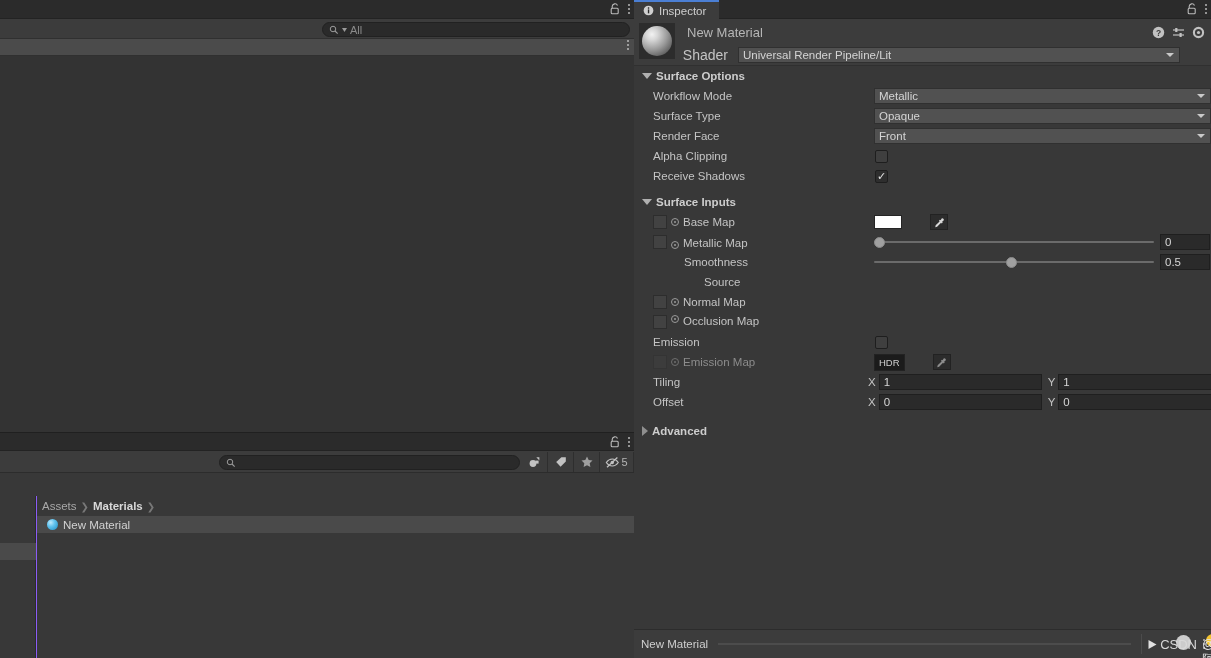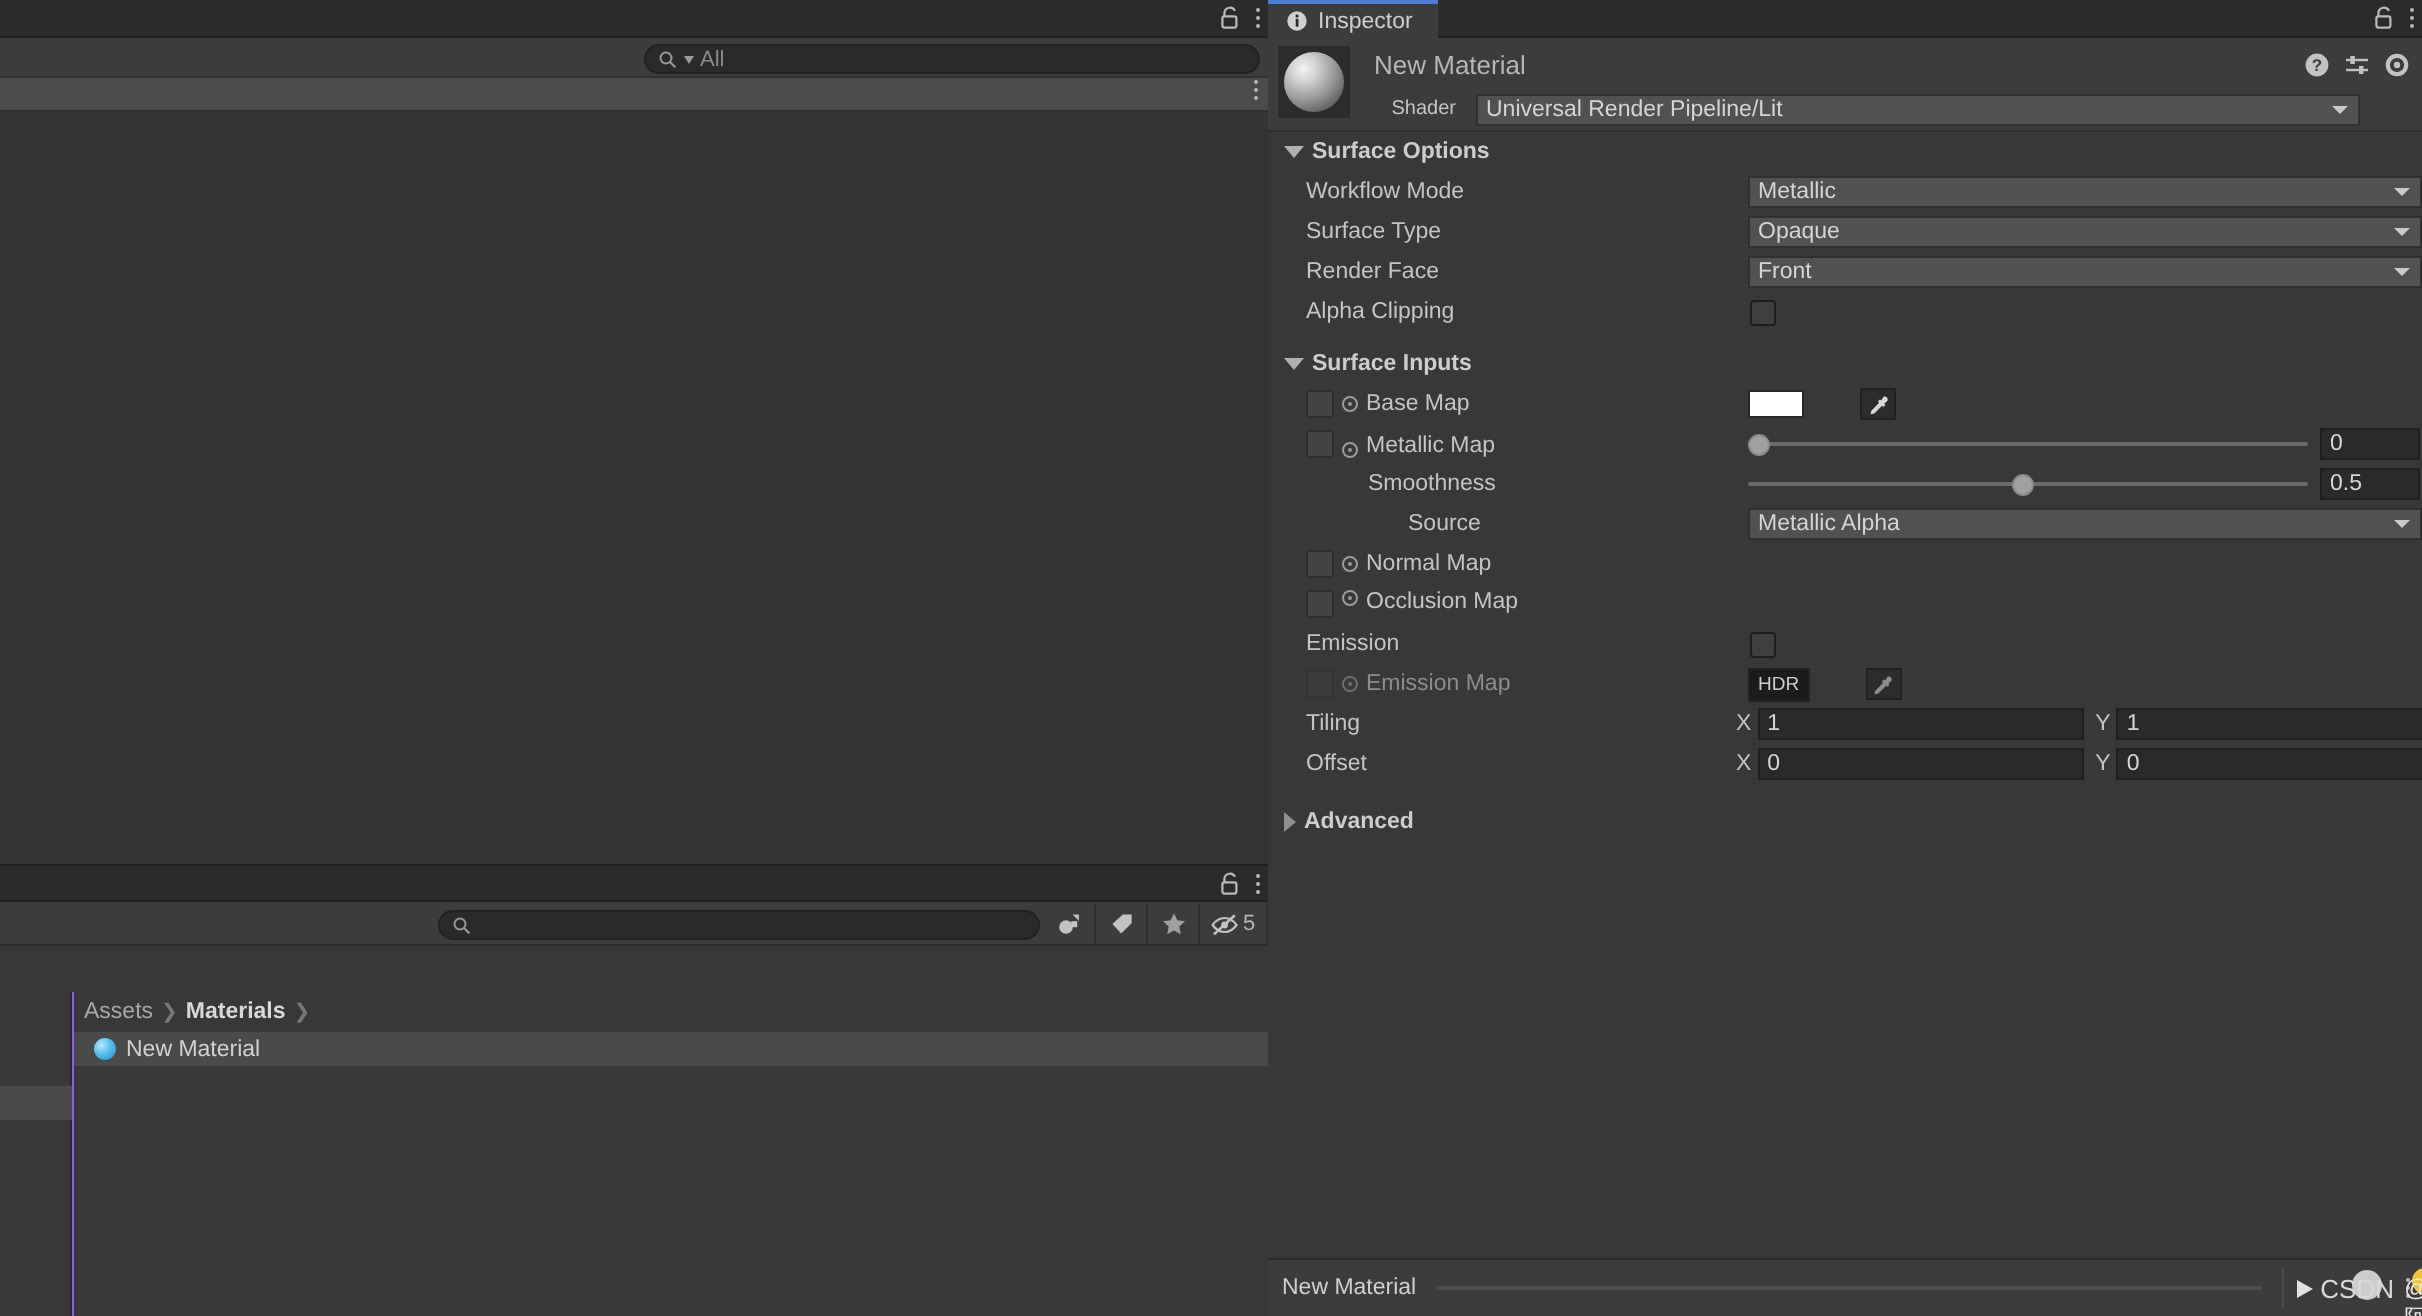--- a/index.html
+++ b/index.html
@@ -108,21 +108,21 @@
     position: absolute; left: 5px; top: 4px; width: 36px; height: 36px;
     background: #2c2c2c;
   }
   .mat-preview .sphere {
     position: absolute; left: 3px; top: 3px; width: 30px; height: 30px; border-radius: 50%;
     background: radial-gradient(circle at 33% 28%, #f2f2f2 0%, #d6d6d6 20%, #9a9a9a 52%, #5a5a5a 82%, #3c3c3c 100%);
   }
   .mat-title { position: absolute; left: 53px; top: 6px; font-size: 13px; color: #b6b6b6; }
   .header-icons { position: absolute; right: 6px; top: 6px; display: flex; gap: 7px; align-items: center; }
   .shader-row { position: absolute; left: 0; top: 26px; width: 577px; height: 19px; display: flex; align-items: center; }
-  .shader-label { width: 104px; text-align: right; padding-right: 10px; color: #c4c4c4; font-size: 10px; }
+  .shader-label { width: 104px; text-align: right; padding-right: 10px; color: #c4c4c4; font-size: 14px; }
   .dropdown {
     background: #515151; border: 1px solid #303030; height: 16px;
     display: flex; align-items: center; padding: 0 4px; position: relative;
     color: #d4d4d4; font-size: 11.5px; cursor: pointer;
   }
   .dropdown .arrow {
     position: absolute; right: 5px; top: 50%; transform: translateY(-50%);
     width: 0; height: 0; border-left: 4px solid transparent; border-right: 4px solid transparent;
     border-top: 4px solid #c9c9c9;
   }
@@ -406,20 +406,28 @@
         </div>
       </div>
 
       <div class="prow">
         <span class="plabel lbl-l1">Alpha Clipping</span>
         <div class="ctrl" style="left:241px;">
           <div class="chkbox"></div>
         </div>
       </div>
 
+      <div class="prow">
+        <span class="plabel lbl-l1">Receive Shadows</span>
+        <div class="ctrl" style="left:241px;">
+          <div class="chkbox checked">
+            <span class="tick">✓</span>
+          </div>
+        </div>
+      </div>
 
       <div class="foldout" style="margin-top:6px;">
         <span class="tri-down"></span>
         <span class="ftitle">Surface Inputs</span>
       </div>
 
       <div class="prow">
         <div style="display:flex;align-items:center;gap:4px;padding-left:19px;">
           <div class="texslot"></div>
           <span class="minicircle"></span>
@@ -462,26 +470,20 @@
             <div class="knob" style="left:132px;"></div>
           </div>
           <div class="numfield" style="width:50px;">
             <span>0.5</span>
           </div>
         </div>
       </div>
 
       <div class="prow">
         <span class="plabel lbl-l3">Source</span>
-        <div class="ctrl" style="left:240px;">
-          <div class="dropdown" style="width:337px;">
-            <span>Metallic Alpha</span>
-            <span class="arrow"></span>
-          </div>
-        </div>
       </div>
 
       <div class="prow">
         <div style="display:flex;align-items:center;gap:4px;padding-left:19px;">
           <div class="texslot"></div>
           <span class="minicircle"></span>
           <span class="plabel">Normal Map</span>
         </div>
       </div>
 

